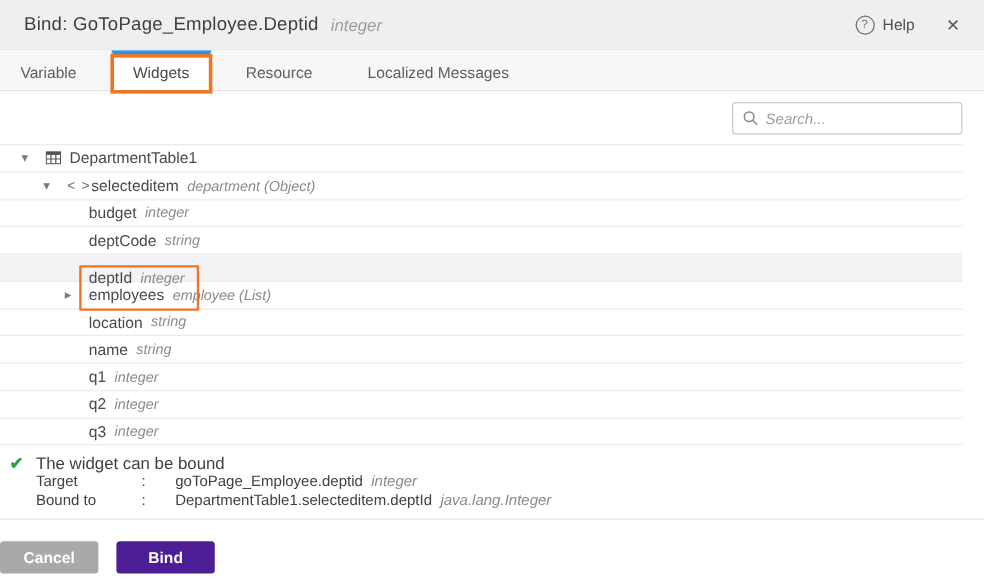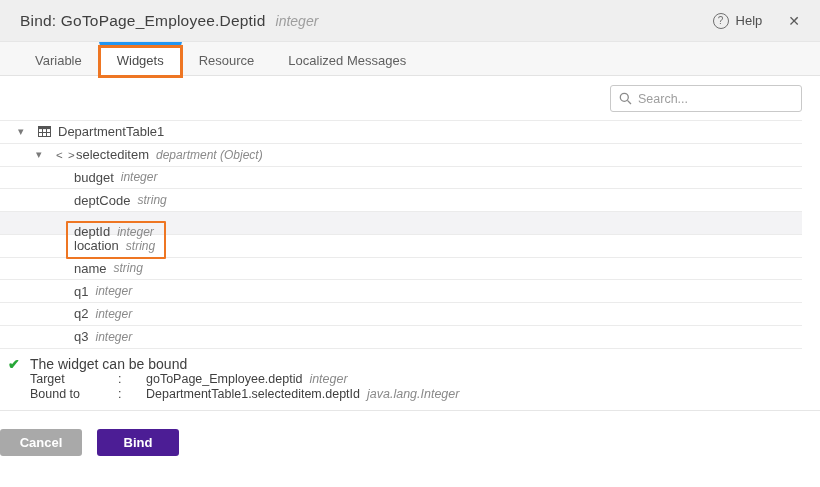--- a/index.html
+++ b/index.html
@@ -16,37 +16,37 @@
   .help-icon { width:16px; height:16px; border:1px solid #6f6f6f; border-radius:50%;
     display:inline-flex; align-items:center; justify-content:center;
     font-size:10px; color:#6f6f6f; }
   .help-icon::before { content:"?"; }
   .help-label { font-size:13px; color:#4f4f4f; margin-left:7px; cursor:pointer; }
   .close-icon { font-size:14px; color:#5a5a5a; margin-left:26px; cursor:pointer; }
   .close-icon::before { content:"✕"; }
 
   
   .tabstrip { height:34px; background:#f7f7f7; display:flex; align-items:stretch;
-    padding-left:18px; border-bottom:1px solid #e3e3e3; }
+    border-bottom:1px solid #e3e3e3;gap:12px; }
   .tab { display:flex; align-items:center; padding:0 17px; font-size:13px;
     color:#5f5f5f; cursor:pointer; position:relative; border-top:3px solid transparent; }
   .tab.active { background:#fff; color:#4a4a4a;
     border-left:1px solid #e3e3e3; border-right:1px solid #e3e3e3;
     border-top:3px solid #2196f3; margin-bottom:-1px; }
   .tab-annotation { position:absolute; left:-2px; right:-2px; top:0px; bottom:-2px;
     border:3px solid #ee7623; pointer-events:none; }
 
   
   .content { padding:0; }
   .search-row { display:flex; justify-content:flex-end; padding:9px 18px 8px 18px; }
   .search-box { width:192px; height:27px; border:1px solid #c9c9c9; border-radius:3px;
     display:flex; align-items:center; padding:0 8px; background:#fff; }
   .search-box svg { flex:none; }
   .search-input { border:none; outline:none; flex:1; margin-left:6px; font-size:12.5px;
-    color:#555; font-family:"Liberation Sans", sans-serif; background:transparent; }
+    color:#555; font-family:"Liberation Sans", sans-serif; background:transparent;font-style:italic; }
   .search-input::placeholder { color:#9e9e9e; }
 
   
   .tree { margin-right:18px; border-top:1px solid #ebebeb; }
   .tree-row { height:22.75px; display:flex; align-items:center;
     border-bottom:1px solid #ebebeb; cursor:pointer; }
   .tree-row.highlighted { background:#f3f3f5; }
   .lvl0 { padding-left:18px; }
   .lvl1 { padding-left:36px; }
   .lvl2 { padding-left:74px; }
@@ -164,20 +164,25 @@
         <span class="node-type">string</span>
       </div>
 
       <div class="tree-row lvl2 highlighted">
         <span class="node-annotation">
           <span class="node-label">deptId</span>
           <span class="node-type">integer</span>
         </span>
       </div>
 
+      <div class="tree-row lvl2 has-caret">
+        <span class="caret caret-right"></span>
+        <span class="node-label">employees</span>
+        <span class="node-type">employee (List)</span>
+      </div>
 
       <div class="tree-row lvl2">
         <span class="node-label">location</span>
         <span class="node-type">string</span>
       </div>
 
       <div class="tree-row lvl2">
         <span class="node-label">name</span>
         <span class="node-type">string</span>
       </div>

